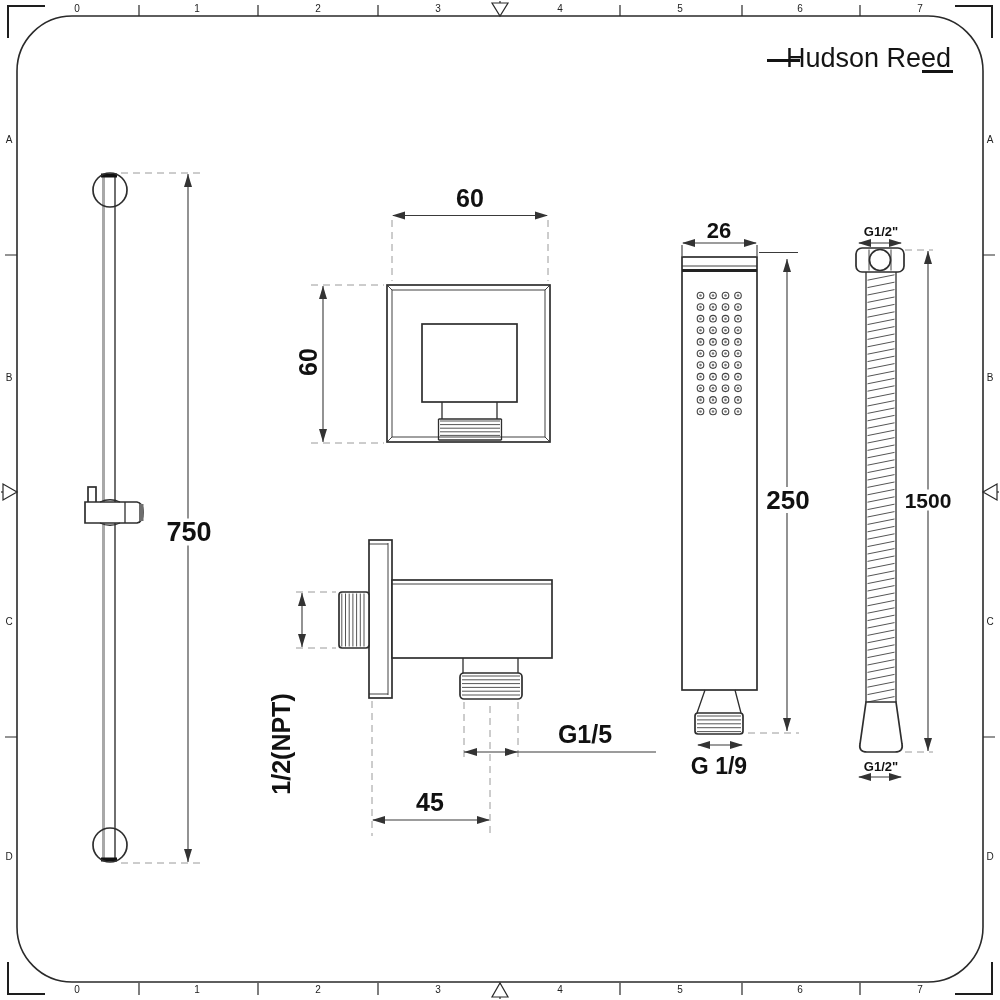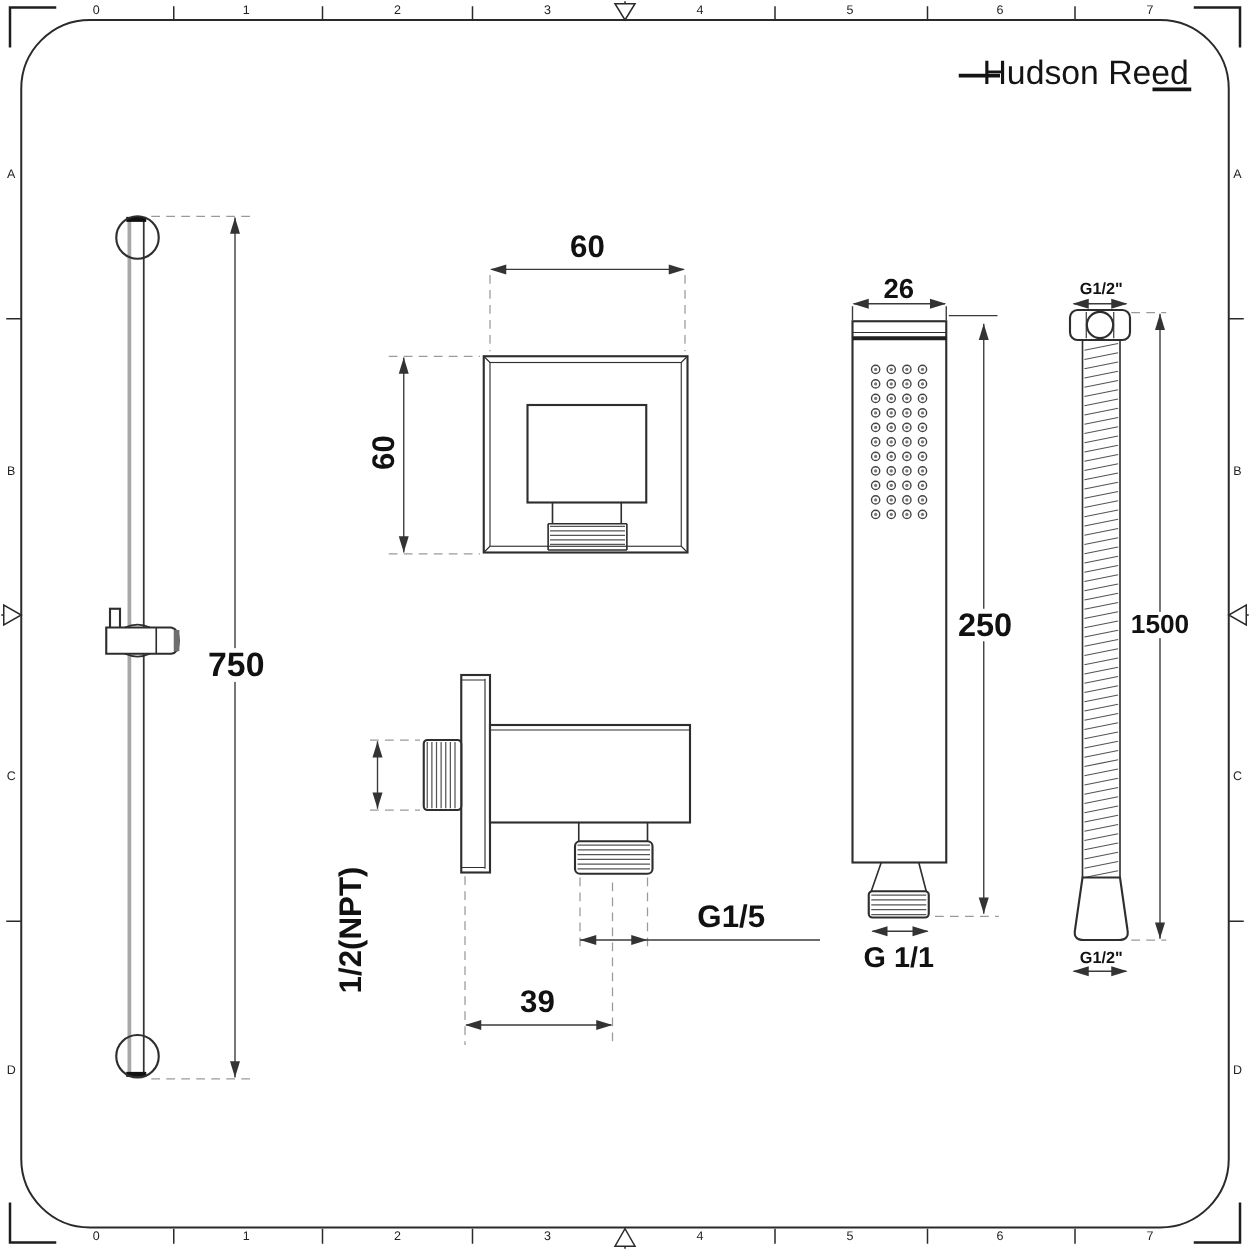--- a/index.html
+++ b/index.html
@@ -344,25 +344,25 @@
           <path d="M858,777 L871,773 L871,781 Z" fill="#333"></path>
           <path d="M902,777 L889,773 L889,781 Z" fill="#333"></path>
         </g>
   </g>
 </svg>
 
 <div class="lbl" style="left:189px;top:532px;font-size:27px">750</div>
 <div class="lbl" style="left:470px;top:198px;font-size:25px">60</div>
 <div class="lbl rot" style="left:308px;top:362px;font-size:25px">60</div>
 <div class="lbl rot" style="left:281px;top:744px;font-size:25px">1/2(NPT)</div>
-<div class="lbl" style="left:430px;top:802px;font-size:25px">39</div>
+<div class="lbl" style="left:430px;top:802px;font-size:25px">45</div>
 <div class="lbl" style="left:585px;top:734px;font-size:25px">G1/5</div>
 <div class="lbl" style="left:719px;top:231px;font-size:22px">26</div>
 <div class="lbl" style="left:788px;top:500px;font-size:26px">250</div>
-<div class="lbl" style="left:719px;top:766px;font-size:23px">G 1/1</div>
+<div class="lbl" style="left:719px;top:766px;font-size:23px">G 1/9</div>
 <div class="lbl" style="left:881px;top:231px;font-size:13px;font-weight:700">G1/2"</div>
 <div class="lbl" style="left:928px;top:500px;font-size:21px">1500</div>
 <div class="lbl" style="left:881px;top:766px;font-size:13px;font-weight:700">G1/2"</div>
 
 <div class="rlbl" style="left:77px;top:9px">0</div>
 <div class="rlbl" style="left:197px;top:9px">1</div>
 <div class="rlbl" style="left:318px;top:9px">2</div>
 <div class="rlbl" style="left:438px;top:9px">3</div>
 <div class="rlbl" style="left:560px;top:9px">4</div>
 <div class="rlbl" style="left:680px;top:9px">5</div>

